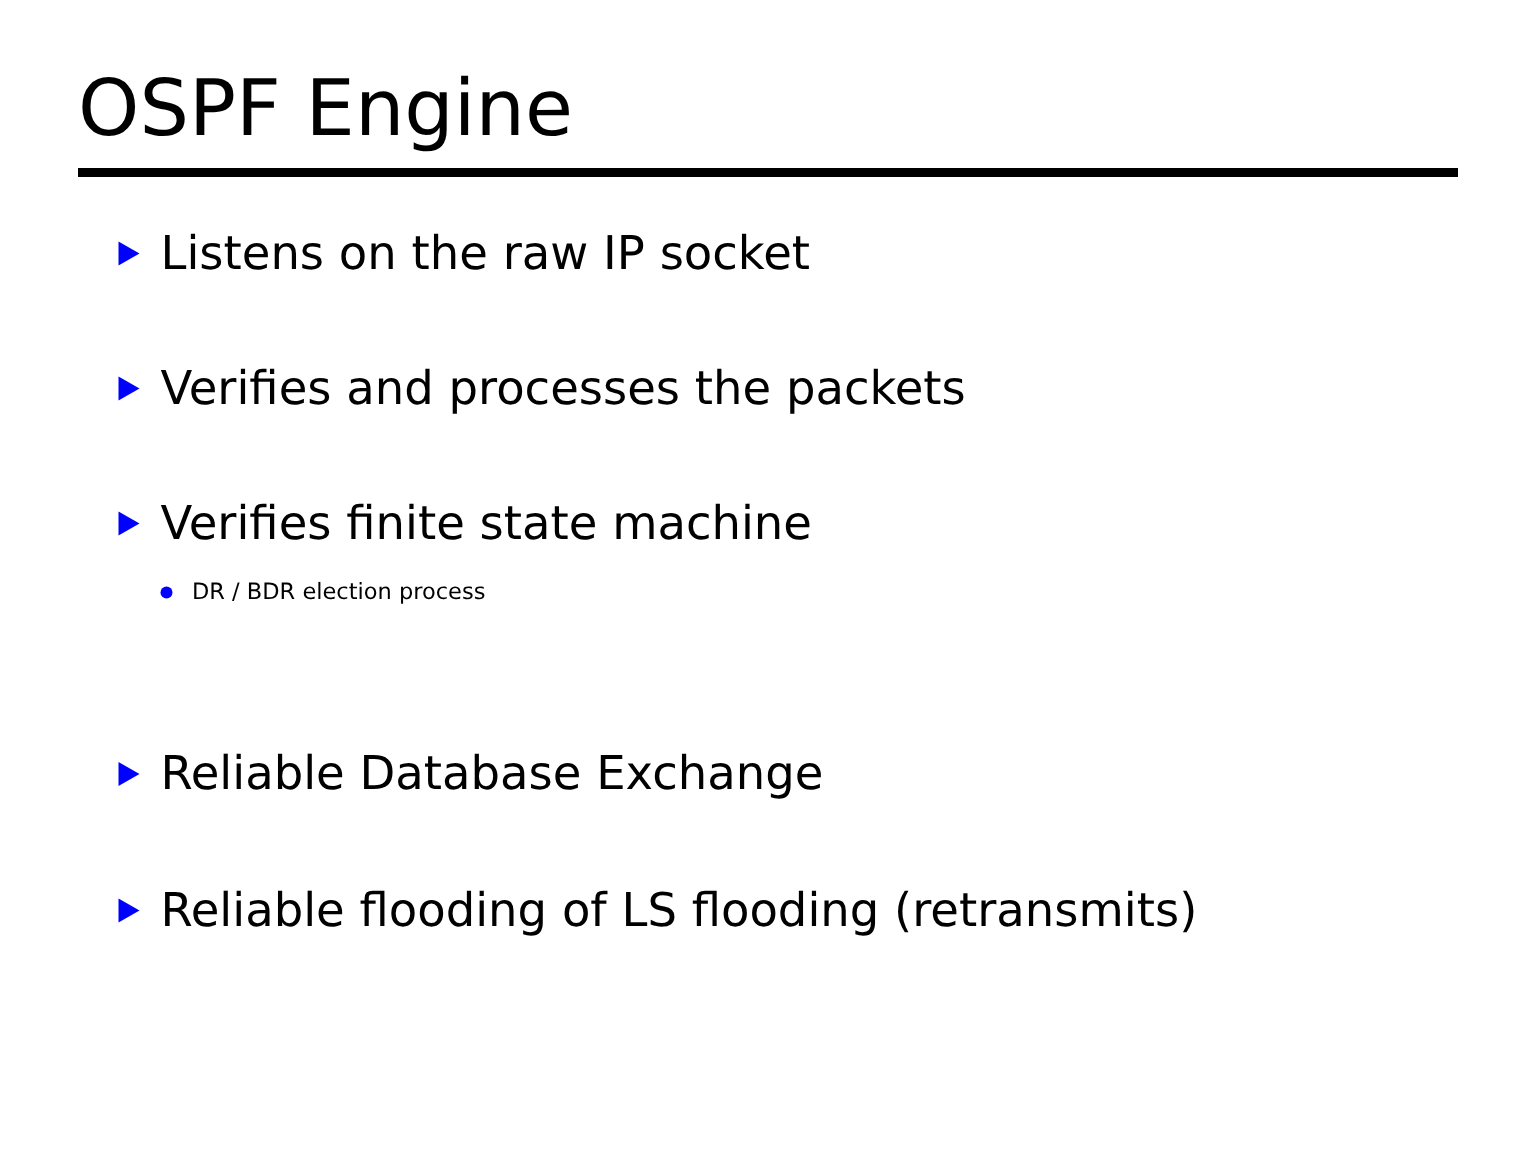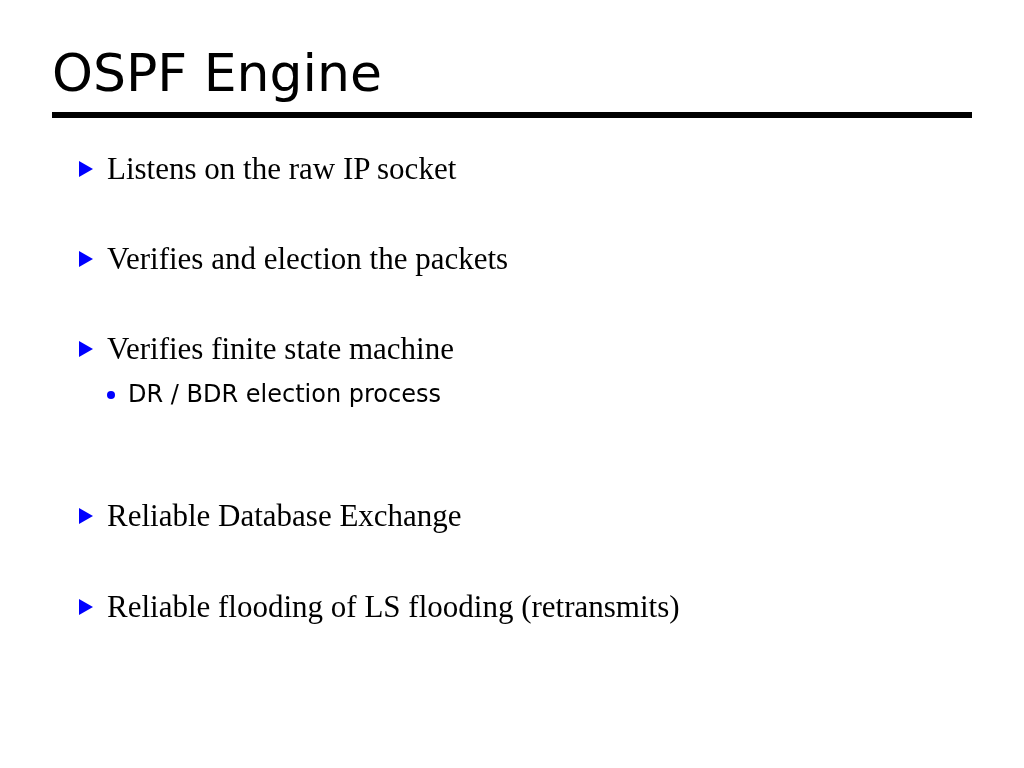--- a/index.html
+++ b/index.html
@@ -62,29 +62,28 @@
     position: relative;
     display: block;
     padding-left: 31px;
     box-sizing: border-box;
   }
 
   .bullet-row.level-1 {
     font-size: 31px;
     line-height: 38px;
     height: 90px;          
-    font-family: Liberation Serif, serif;
   }
 
   .bullet-row.level-1.tight {
     height: 50px;          
   }
 
   .bullet-row.level-2 {
-    font-size: 24px;
+    font-size: 15px;
     line-height: 28px;
     height: 76px;
     padding-left: 52px;
     margin-left: 0;
   }
 
   
   .marker-triangle {
     position: absolute;
     left: 3px;
@@ -128,21 +127,21 @@
 
     <div class="bullet-row level-1 tight">
       <span class="marker-triangle"></span>
       <span class="bullet-text">Listens on the raw IP socket</span>
     </div>
 
     <div style="height:40px"></div>
 
     <div class="bullet-row level-1 tight">
       <span class="marker-triangle"></span>
-      <span class="bullet-text">Verifies and election the packets</span>
+      <span class="bullet-text">Verifies and processes the packets</span>
     </div>
 
     <div style="height:40px"></div>
 
     <div class="bullet-row level-1 tight">
       <span class="marker-triangle"></span>
       <span class="bullet-text">Verifies finite state machine</span>
     </div>
 
     <div class="bullet-row level-2">

